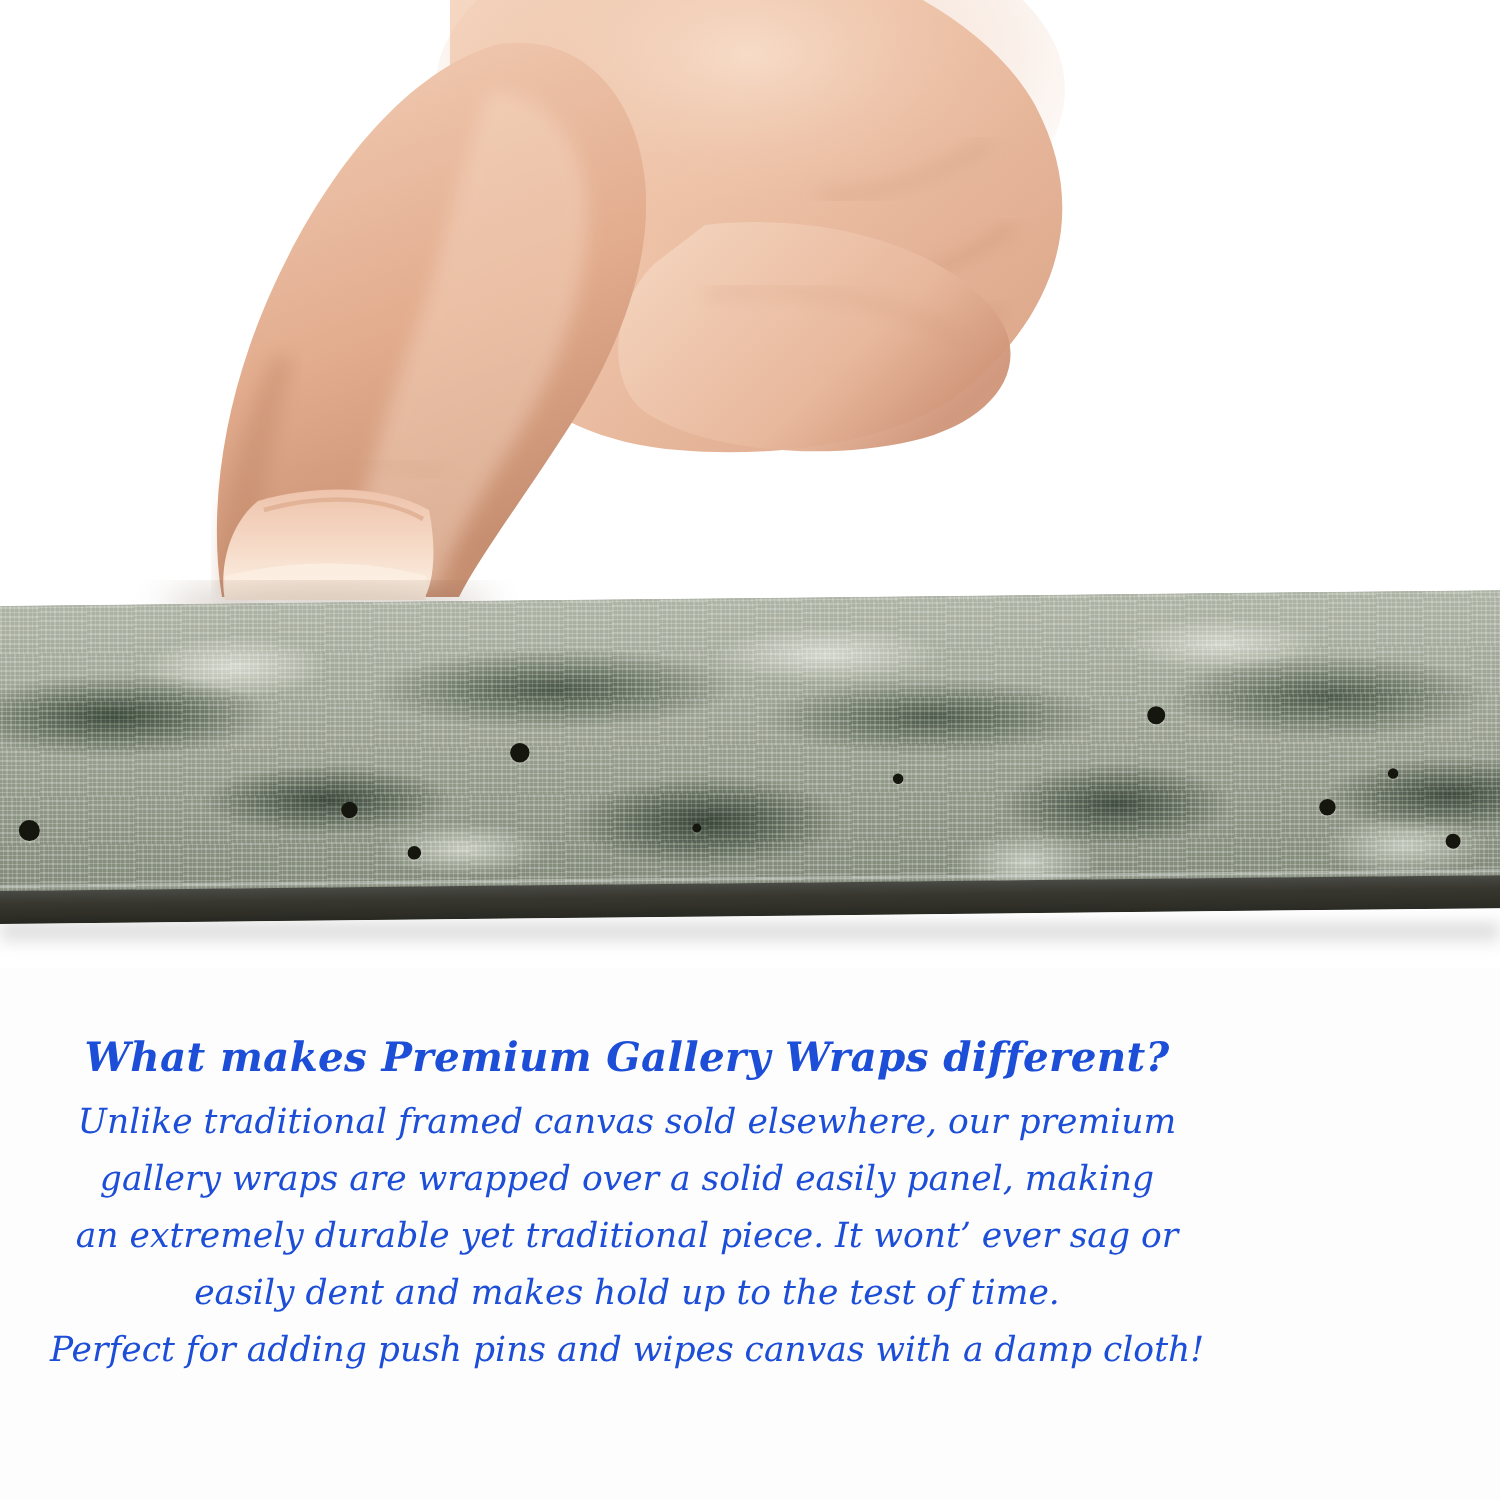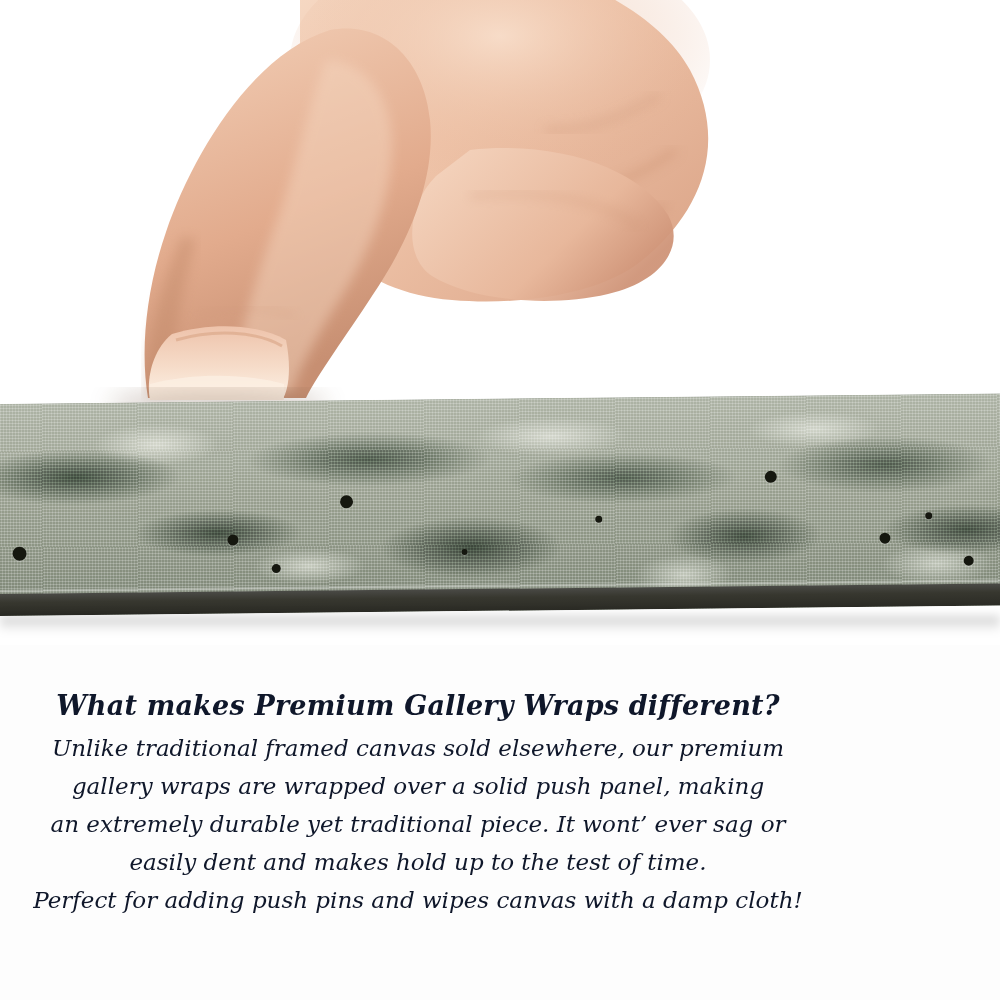--- a/index.html
+++ b/index.html
@@ -121,21 +121,21 @@
     filter: blur(5px);
   }
 
   
   .caption {
     position: absolute;
     left: 0;
     top: 690px;
     width: 836px;
     text-align: center;
-    color: #0f172a;
+    color: #1d4ed8;
     font-family: "DejaVu Serif", serif;
     font-style: italic;
   }
   .caption h2 {
     margin: 0 0 8px 0;
     font-size: 27px;
     font-weight: 700;
     letter-spacing: 0.2px;
   }
   .caption p {
@@ -246,20 +246,20 @@
       <div class="canvas-edge-dark"></div>
     </div>
 
     <div class="strip-shadow"></div>
   </div>
 
   <div class="caption">
     <h2>What makes Premium Gallery Wraps different?</h2>
     <p>
       <span class="line">Unlike traditional framed canvas sold elsewhere, our premium</span>
-      <span class="line">gallery wraps are wrapped over a solid push panel, making</span>
+      <span class="line">gallery wraps are wrapped over a solid easily panel, making</span>
       <span class="line">an extremely durable yet traditional piece. It wont’ ever sag or</span>
       <span class="line">easily dent and makes hold up to the test of time.</span>
       <span class="line">Perfect for adding push pins and wipes canvas with a damp cloth!</span>
     </p>
   </div>
 
 </div>
 
 </body></html>

